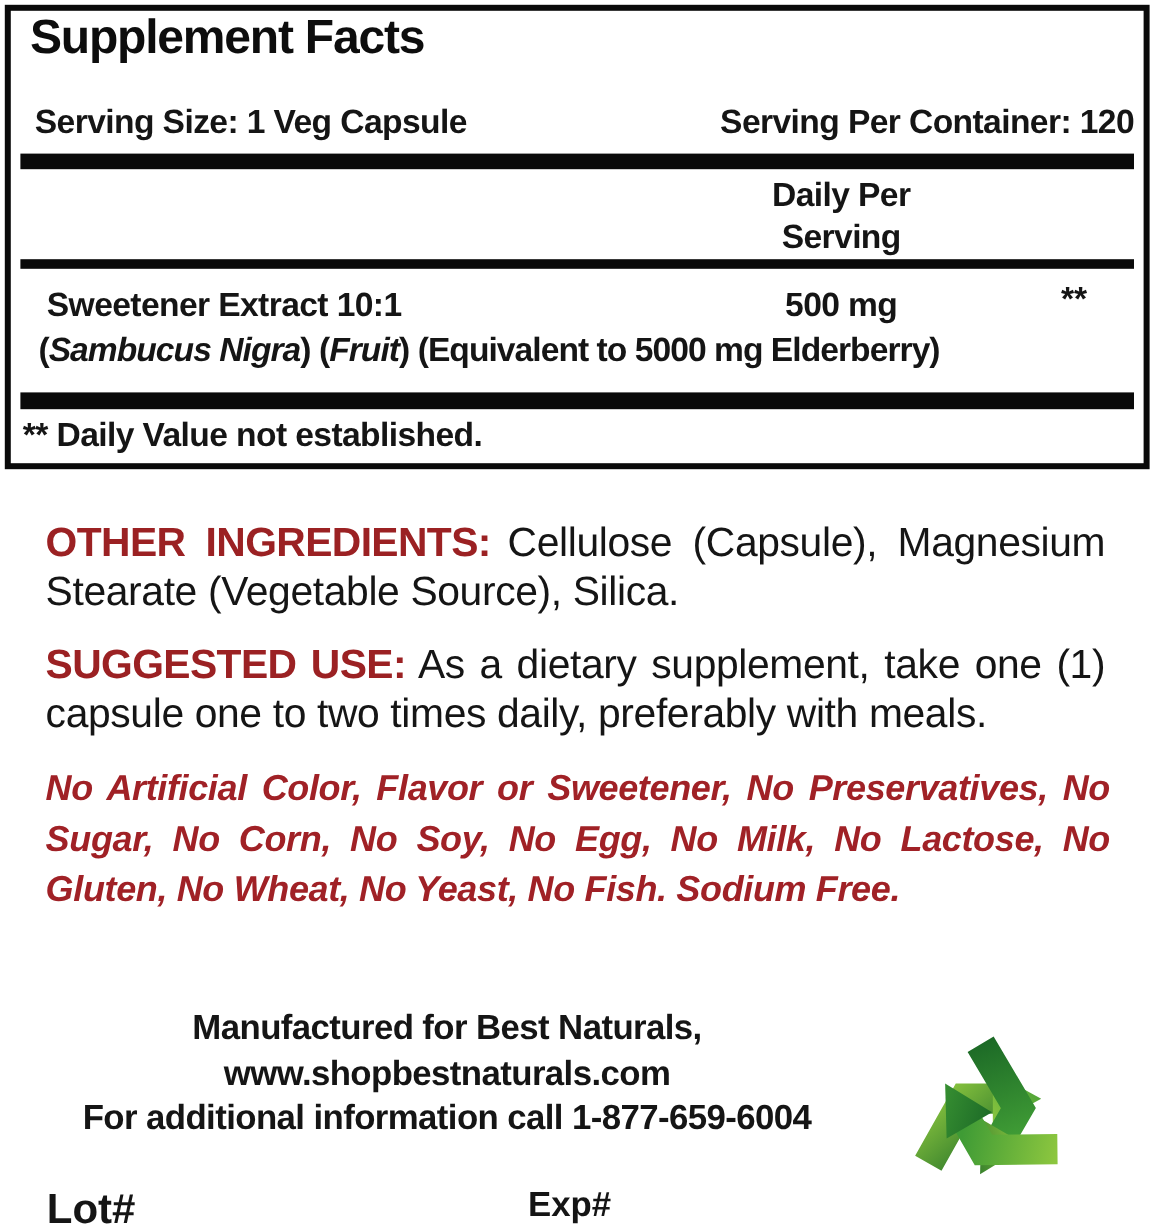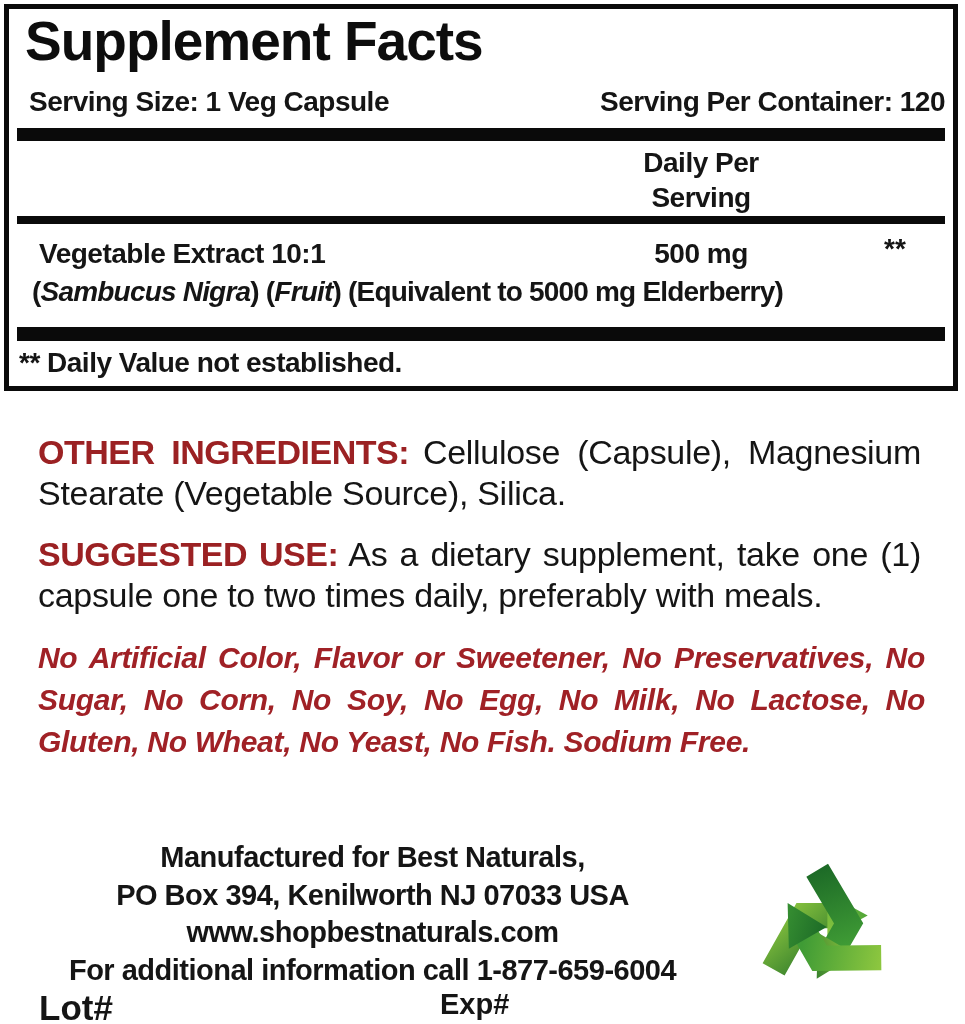--- a/index.html
+++ b/index.html
@@ -11,21 +11,21 @@
     --green_dark:#1d6b27;
   }
   *{margin:0;padding:0;box-sizing:border-box;}
   html,body{width:965px;height:1024px;background:#ffffff;overflow:hidden;
     font-family:"Liberation Sans", sans-serif;color:var(--ink);}
   .abs{position:absolute;}
 
   
   .facts-panel{position:absolute;left:4px;top:4px;width:954px;height:387px;
     border:5px solid #0a0a0a;background:#ffffff;}
-  .facts-title{position:absolute;top:0px;left:16px;font-size:55px;font-weight:bold;
+  .facts-title{position:absolute;top:0px;left:16px;font-size:40px;font-weight:bold;
     letter-spacing:-1px;color:#0d0d0d;white-space:nowrap;}
   .serving-row{position:absolute;top:77px;left:20px;right:8px;display:flex;
     justify-content:space-between;font-size:28px;font-weight:bold;letter-spacing:-0.5px;text-align:center;}
   .bar{position:absolute;left:8px;right:8px;background:#0a0a0a;}
   .bar-1{top:119px;height:13px;}
   .bar-2{top:207px;height:8px;}
   .bar-3{top:318px;height:14px;}
   .col-hdr{position:absolute;top:136px;font-size:28px;font-weight:bold;
     line-height:35px;text-align:center;letter-spacing:-0.5px;}
   .col-amount{left:594px;width:196px;}
@@ -76,40 +76,39 @@
 
   <div class="bar bar-1"></div>
 
   <div class="col-hdr col-amount">
     <div>Daily Per</div>
     <div>Serving</div>
   </div>
 
   <div class="bar bar-2"></div>
 
-  <div class="row-name">Vegetable Extract 10:1</div>
+  <div class="row-name">Sweetener Extract 10:1</div>
   <div class="row-amount">500 mg</div>
   <div class="row-dv">**</div>
 
   <div class="row-detail"><span>(</span><span class="it">Sambucus Nigra</span><span>) (</span><span class="it">Fruit</span><span>) (Equivalent to 5000 mg Elderberry)</span></div>
 
   <div class="bar bar-3"></div>
 
   <div class="footnote">** Daily Value not established.</div>
 </div>
 
 <p class="para p-other"><span class="lead">OTHER INGREDIENTS:</span><span>Cellulose (Capsule), Magnesium Stearate (Vegetable Source), Silica.</span></p>
 
 <p class="para p-use"><span class="lead">SUGGESTED USE:</span><span>As a dietary supplement, take one (1) capsule one to two times daily, preferably with meals.</span></p>
 
 <p class="p-claims abs">No Artificial Color, Flavor or Sweetener, No Preservatives, No Sugar, No Corn, No Soy, No Egg, No Milk, No Lactose, No Gluten, No Wheat, No Yeast, No Fish. Sodium Free.</p>
 
 <div class="footer-block">
   <div>Manufactured for Best Naturals,</div>
-  <div>PO Box 394, Kenilworth NJ 07033 USA</div>
   <div>www.shopbestnaturals.com</div>
   <div>For additional information call 1-877-659-6004</div>
 </div>
 
 <div class="lot">Lot#</div>
 <div class="exp">Exp#</div>
 
 <svg class="recycle" viewBox="0 0 100 100" aria-hidden="true">
   <defs>
     <linearGradient id="gA" x1="0" y1="0" x2="1" y2="1">

